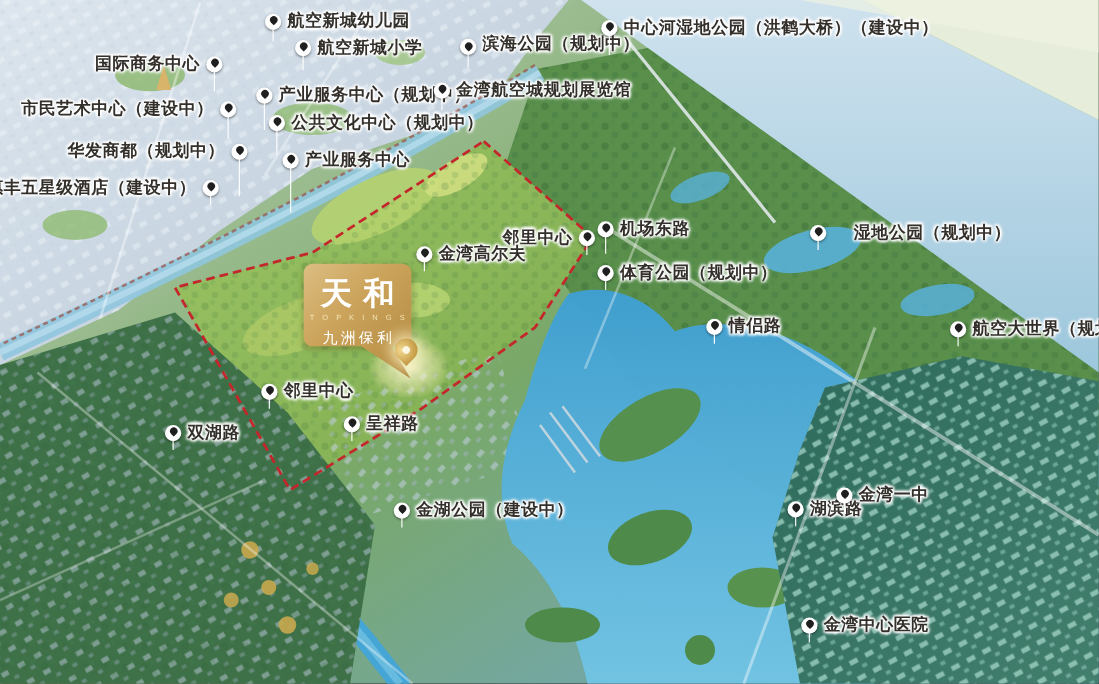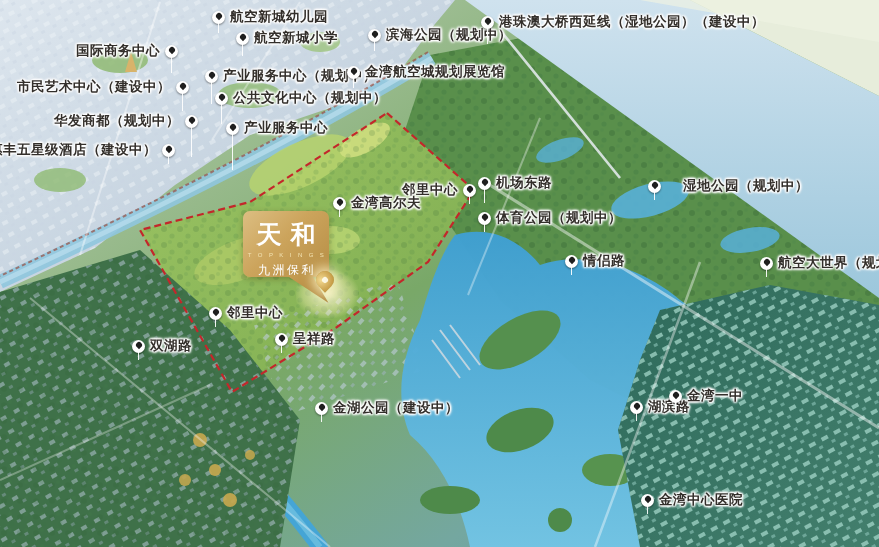--- a/index.html
+++ b/index.html
@@ -186,33 +186,33 @@
         </span>
         <span class="label-text">国际商务中心</span>
       </div>
       <div class="marker side-right" style="top: 38px; left: 236px;">
         <span class="dot">
           <span class="dot-pin"></span>
           <span class="stem" style="height: 12px;"></span>
         </span>
         <span class="label-text">航空新城小学</span>
       </div>
-      <div class="marker side-right" style="top: 35px; left: 368px;">
+      <div class="marker side-right" style="top: 35px; left: 368px; align-items: flex-end;">
         <span class="dot">
           <span class="dot-pin"></span>
           <span class="stem" style="height: 10px;"></span>
         </span>
         <span class="label-text">滨海公园（规划中）</span>
       </div>
       <div class="marker side-right" style="top: 22px; left: 481px;">
         <span class="dot">
           <span class="dot-pin"></span>
           <span class="stem" style="height: 16px;"></span>
         </span>
-        <span class="label-text">港珠澳大桥西延线（湿地公园）（建设中）</span>
+        <span class="label-text">中心河湿地公园（洪鹤大桥）（建设中）</span>
       </div>
       <div class="marker side-right" style="top: 76px; left: 205px;">
         <span class="dot">
           <span class="dot-pin"></span>
           <span class="stem" style="height: 22px;"></span>
         </span>
         <span class="label-text">产业服务中心（规划中）</span>
       </div>
       <div class="marker side-right" style="top: 72px; left: 347px; justify-content: space-between;">
         <span class="dot">

